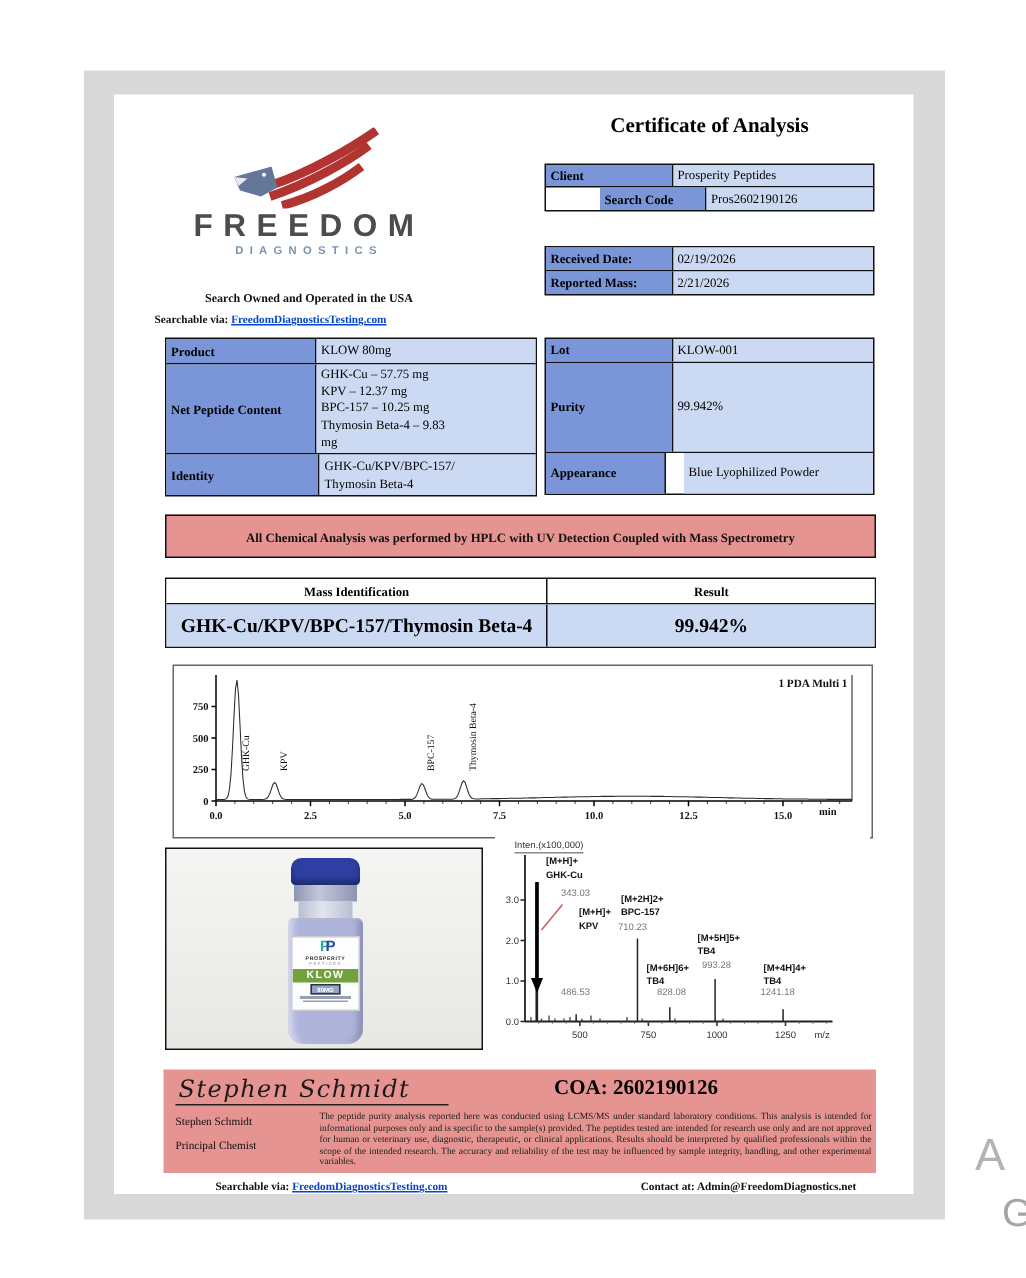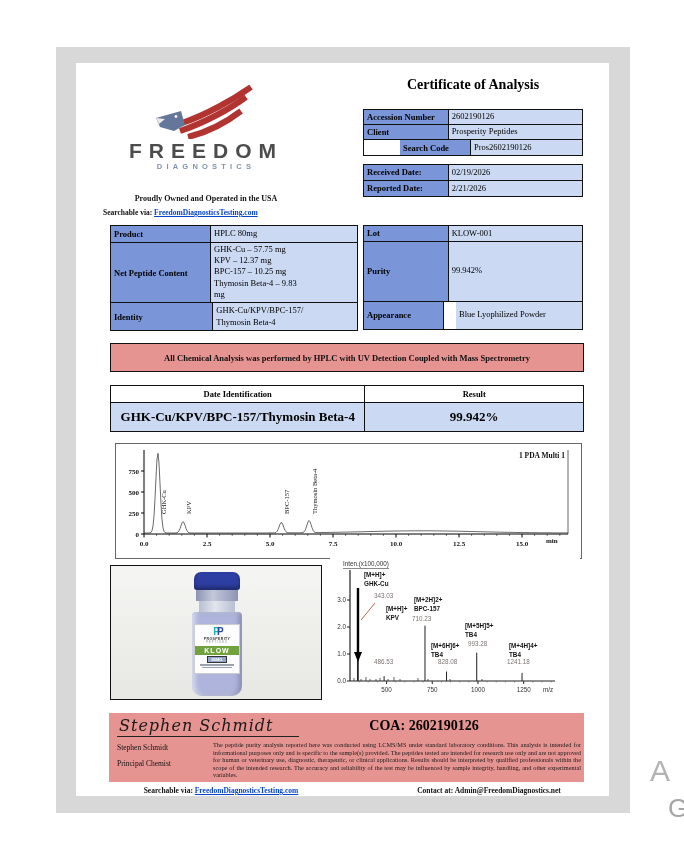--- a/index.html
+++ b/index.html
@@ -97,58 +97,54 @@
   <svg class="abs" style="left:78px; top:22px;" width="110" height="54" viewBox="0 0 110 54">
     <path d="M28 38 C52 30 80 14 97 2" stroke="#b23431" stroke-width="6" fill="none"></path>
     <path d="M26 46 C50 38 76 24 92 12" stroke="#b23431" stroke-width="6" fill="none"></path>
     <path d="M34 52 C54 47 74 36 87 26" stroke="#b23431" stroke-width="6" fill="none"></path>
     <path d="M2 33 L27 26 L31 40 L20 46 L6 42 Z" fill="#64779b"></path>
     <path d="M2 33 L11 34 L5 39 Z" fill="#e9e9e9"></path>
     <circle cx="22" cy="31.5" r="1.4" fill="#fff"></circle>
   </svg>
   <div class="abs brand-word" style="left:24px; top:76px; width:212px;">FREEDOM</div>
   <div class="abs brand-sub" style="left:24px; top:99px; width:212px;">DIAGNOSTICS</div>
-  <div class="abs tagline" style="left:10px; top:131px; width:240px;">Proudly Owned and Operated in the USA</div>
+  <div class="abs tagline" style="left:10px; top:131px; width:240px;">Search Owned and Operated in the USA</div>
   <div class="abs search-line" style="left:27px; top:145px;">
     <span>Searchable via:</span>
     <a class="doc-link" href="#">FreedomDiagnosticsTesting.com</a>
   </div>
 
   <div class="abs coa-title" style="left:277px; top:14px; width:240px;">Certificate of Analysis</div>
 
   <div class="abs kv-table" style="left:287px; top:46px; width:220px;">
-    <div class="kv-row" style="height:15px;">
-      <div class="kv-label" style="width:85px;">Accession Number</div>
-      <div class="kv-value" style="width:134px;">2602190126</div>
-    </div>
     <div class="kv-row" style="height:15px;">
       <div class="kv-label" style="width:85px;">Client</div>
       <div class="kv-value" style="width:134px;">Prosperity Peptides</div>
     </div>
     <div class="kv-row" style="height:15px;padding-left:36px;">
       <div class="kv-label" style="width:85px;">Search Code</div>
       <div class="kv-value" style="width:134px;">Pros2602190126</div>
     </div>
   </div>
 
   <div class="abs kv-table" style="left:287px; top:101px; width:220px;">
     <div class="kv-row" style="height:15.5px;">
       <div class="kv-label" style="width:85px;">Received Date:</div>
       <div class="kv-value" style="width:134px;">02/19/2026</div>
     </div>
     <div class="kv-row" style="height:15.5px;">
-      <div class="kv-label" style="width:85px;">Reported Date:</div>
+      <div class="kv-label" style="width:85px;">Reported Mass:</div>
       <div class="kv-value" style="width:134px;">2/21/2026</div>
     </div>
   </div>
 
   <div class="abs kv-table" style="left:34px; top:162px; width:248px;">
     <div class="kv-row" style="height:17px;">
       <div class="kv-label" style="width:100px;">Product</div>
-      <div class="kv-value" style="width:146px;">HPLC 80mg</div>
+      <div class="kv-value" style="width:146px;">KLOW 80mg</div>
     </div>
     <div class="kv-row" style="height:60px;">
       <div class="kv-label" style="width:100px;">Net Peptide Content</div>
       <div class="kv-value v-top" style="width:146px;">GHK-Cu – 57.75 mg
 KPV – 12.37 mg
 BPC-157 – 10.25 mg
 Thymosin Beta-4 – 9.83
 mg</div>
     </div>
     <div class="kv-row" style="height:27px;">
@@ -170,21 +166,21 @@
     <div class="kv-row" style="height:27px;gap:12px;">
       <div class="kv-label" style="width:85px;">Appearance</div>
       <div class="kv-value" style="width:134px;">Blue Lyophilized Powder</div>
     </div>
   </div>
 
   <div class="abs banner" style="left:34px; top:280px; width:474px; height:29px;">All Chemical Analysis was performed by HPLC with UV Detection Coupled with Mass Spectrometry</div>
 
   <div class="abs mass-table" style="left:34px; top:322px; width:474px;">
     <div class="mass-hrow">
-      <div class="mass-cell mc1">Date Identification</div>
+      <div class="mass-cell mc1">Mass Identification</div>
       <div class="mass-cell mc2">Result</div>
     </div>
     <div class="mass-drow">
       <div class="mass-cell mc1">GHK-Cu/KPV/BPC-157/Thymosin Beta-4</div>
       <div class="mass-cell mc2">99.942%</div>
     </div>
   </div>
 
   <div class="abs chrom-box" style="left:39px; top:380px; width:467px; height:116px;">
     <svg id="chrom-svg" width="465" height="114">
@@ -373,15 +369,15 @@
     <div class="abs coa-num" style="left:200px; top:5px; width:230px;">COA: 2602190126</div>
     <div class="abs sig-name" style="left:8px; top:30px;">Stephen Schmidt</div>
     <div class="abs sig-name" style="left:8px; top:46px;">Principal Chemist</div>
     <div class="abs disclaimer" style="left:104px; top:28px; width:368px;">The peptide purity analysis reported here was conducted using LCMS/MS under standard laboratory conditions. This analysis is intended for informational purposes only and is specific to the sample(s) provided. The peptides tested are intended for research use only and are not approved for human or veterinary use, diagnostic, therapeutic, or clinical applications. Results should be interpreted by qualified professionals within the scope of the intended research. The accuracy and reliability of the test may be influenced by sample integrity, handling, and other experimental variables.</div>
   </div>
 
   <div class="abs footer-item" style="left:30px; top:723px; width:230px;">
     <span>Searchable via:</span>
     <a class="doc-link" href="#">FreedomDiagnosticsTesting.com</a>
   </div>
-  <div class="abs footer-item" style="left:318px; top:723px; width:190px;">Contact at: Admin@FreedomDiagnostics.net</div>
+  <div class="abs footer-item" style="left:328px; top:723px; width:190px;">Contact at: Admin@FreedomDiagnostics.net</div>
 
 </div>
 
 </body></html>

